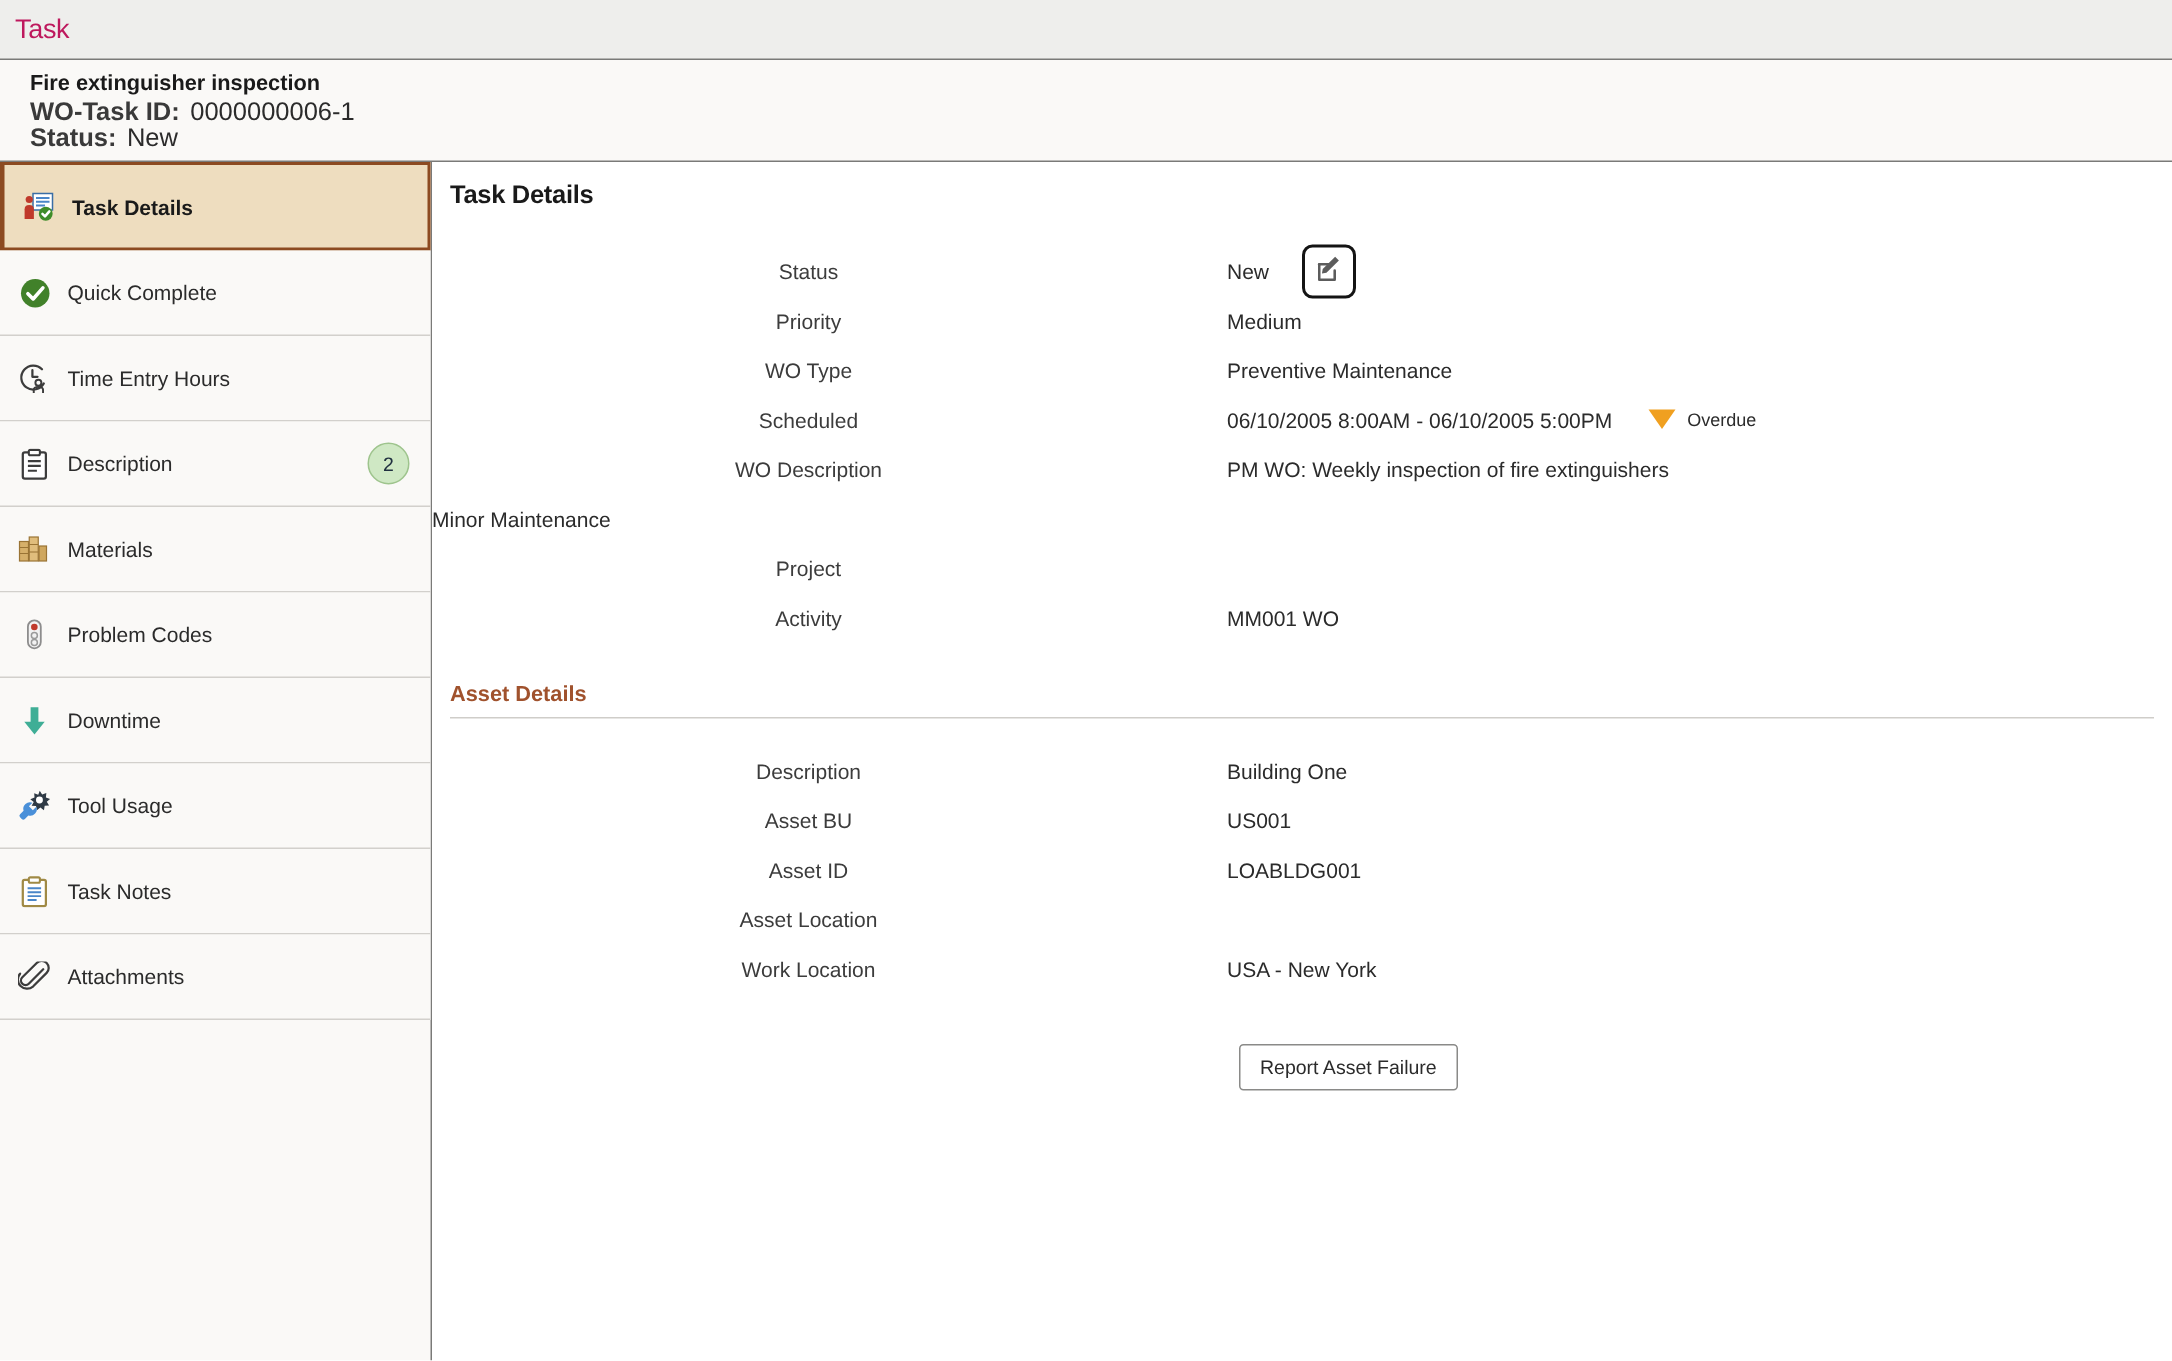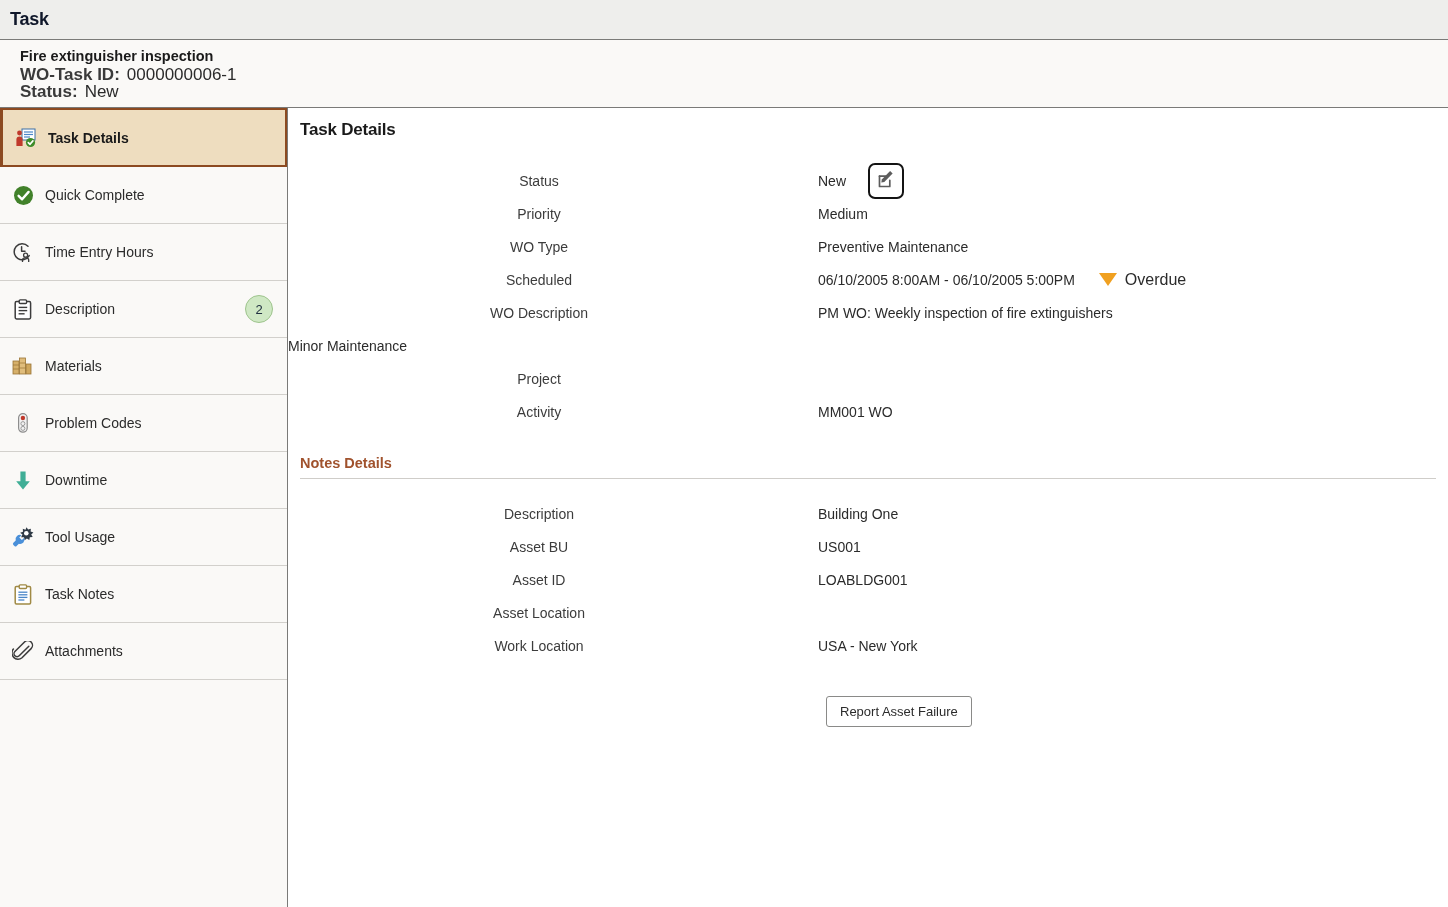--- a/index.html
+++ b/index.html
@@ -20,22 +20,22 @@
     height: 40px;
     background: #eeeeec;
     border-bottom: 1px solid #7a7a78;
     box-sizing: border-box;
     display: flex;
     align-items: center;
     padding-left: 10px;
   }
   #app-title {
     font-size: 18px;
-    font-weight: bold;
-    color: #0f172a;
+    font-weight: normal;
+    color: #be185d;
     letter-spacing: -0.2px;
   }
 
   
   #task-subheader {
     height: 68px;
     background: #faf9f7;
     border-bottom: 1px solid #7a7a78;
     box-sizing: border-box;
     padding: 7px 0 0 20px;
@@ -194,21 +194,21 @@
   }
   .overdue-tri {
     width: 0;
     height: 0;
     border-left: 9px solid transparent;
     border-right: 9px solid transparent;
     border-top: 13px solid #f0a020;
     margin-right: 8px;
   }
   .overdue-text {
-    font-size: 16px;
+    font-size: 12px;
     color: #2b2b2b;
   }
 
   
   .section-head {
     margin: 26px 12px 0 12px;
     padding-bottom: 6px;
     border-bottom: 1px solid #cfcdc9;
   }
   .section-head-text {
@@ -440,21 +440,21 @@
       </div>
 
       <div class="field-row">
         <div class="field-label">Activity</div>
         <div class="field-value">MM001 WO</div>
       </div>
 
     </div>
 
     <div class="section-head">
-      <span class="section-head-text">Notes Details</span>
+      <span class="section-head-text">Asset Details</span>
     </div>
 
     <div class="field-list" style="margin-top:18px;">
 
       <div class="field-row">
         <div class="field-label">Description</div>
         <div class="field-value">Building One</div>
       </div>
 
       <div class="field-row">

